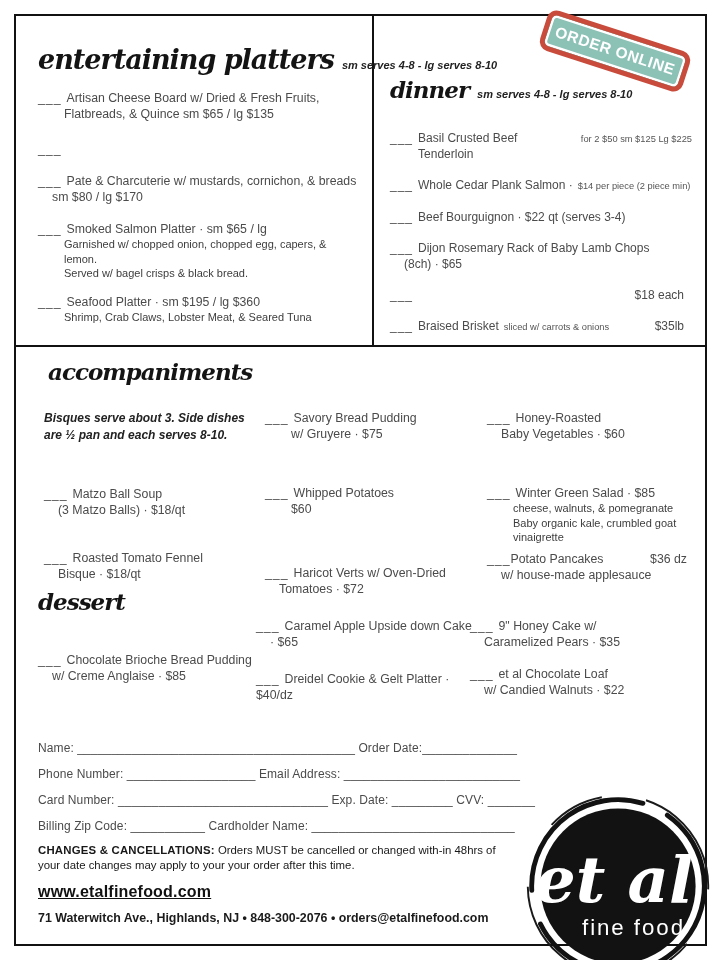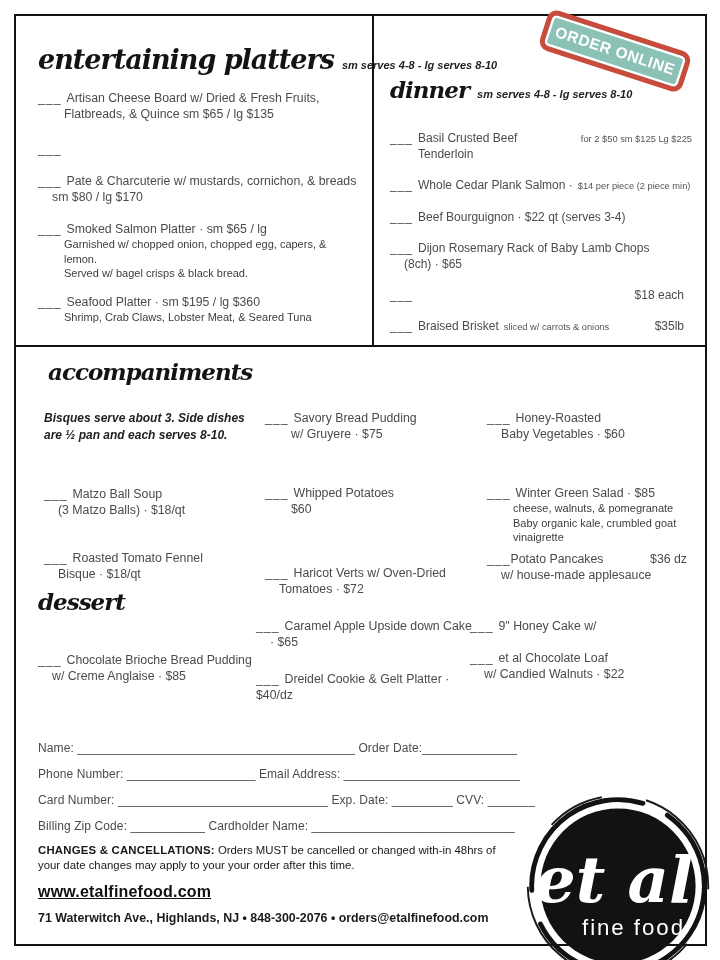--- a/index.html
+++ b/index.html
@@ -267,20 +267,21 @@
       <div class="l2 noind">$40/dz</div>
     </div>
   </div>
 
   <div class="dcol3">
     <div class="item mb-b">
       <div class="row">
           <span class="q">___</span>
           <span>9" Honey Cake w/</span>
         </div>
+      <div class="l2 ind-sm">Caramelized Pears · $35</div>
     </div>
     <div class="item">
       <div class="row">
           <span class="q">___</span>
           <span>et al Chocolate Loaf</span>
         </div>
       <div class="l2 ind-sm">w/ Candied Walnuts · $22</div>
     </div>
   </div>
 

